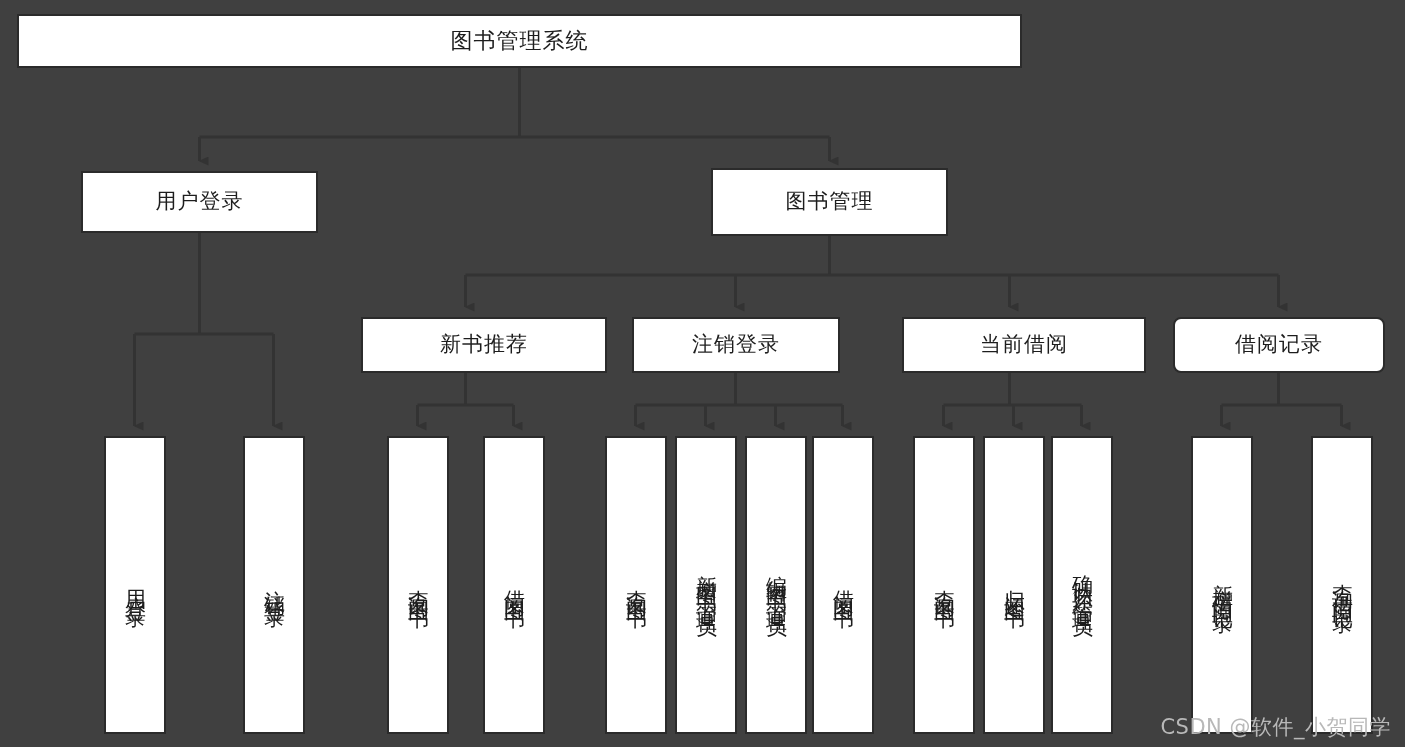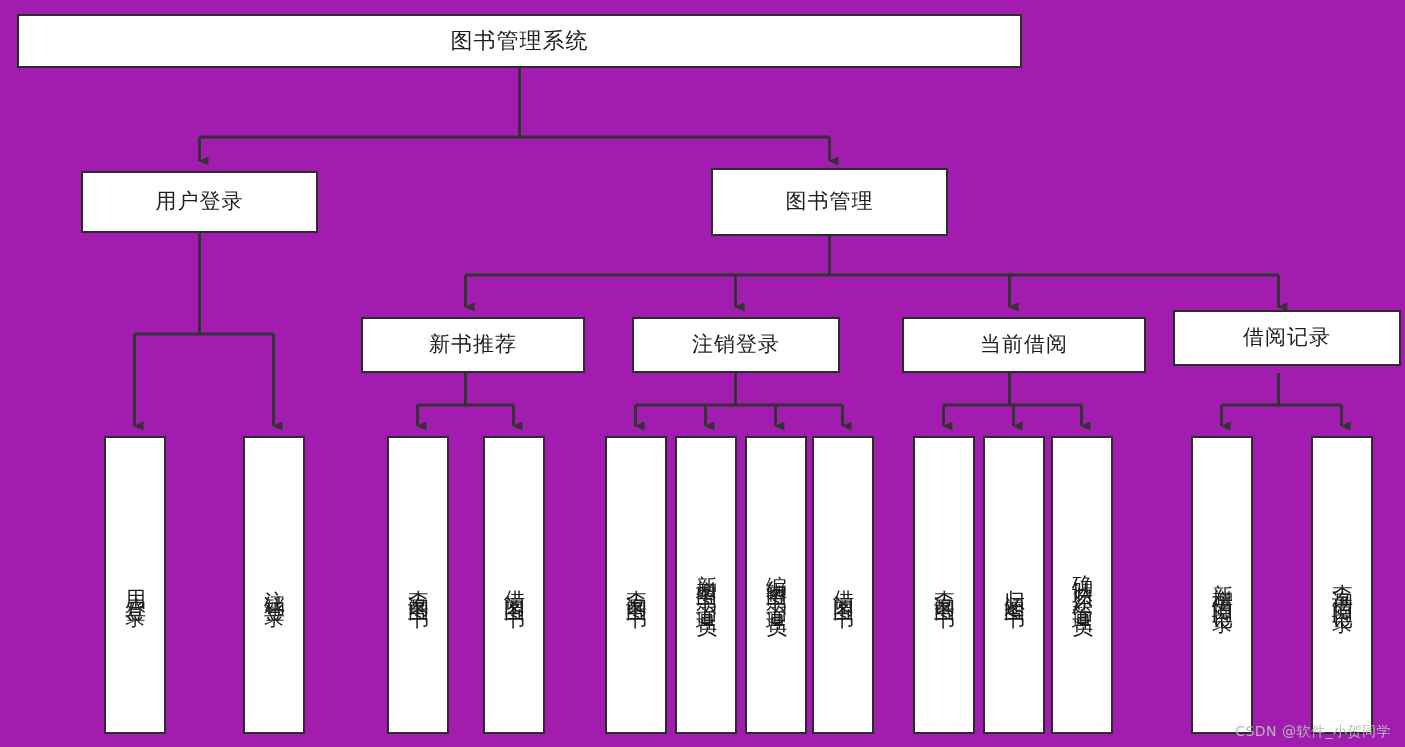--- a/index.html
+++ b/index.html
@@ -8,21 +8,21 @@
     padding: 0;
     background: #ffffff;
   }
   body {
     font-family: "DejaVu Sans", "Liberation Sans", sans-serif;
   }
   #diagram-canvas {
     position: relative;
     width: 1405px;
     height: 747px;
-    background: #a21caf;
+    background: #404040;
     overflow: hidden;
   }
   #edge-layer {
     position: absolute;
     left: 0;
     top: 0;
     width: 1405px;
     height: 747px;
     pointer-events: none;
   }
@@ -56,21 +56,21 @@
     white-space: nowrap;
     text-align: center;
   }
   .node-v > span {
     display: inline-block;
   }
   #watermark {
     position: absolute;
     right: 14px;
     bottom: 6px;
-    font-size: 14px;
+    font-size: 21px;
     color: #b8b8b8;
     letter-spacing: 0.5px;
     white-space: nowrap;
     user-select: none;
   }
 </style>
 </head>
 <body>
 
 <div id="diagram-canvas">
@@ -134,27 +134,27 @@
   <div class="node node-h" id="n-l2-1" style="left: 711px; top: 168px; width: 237px; height: 68px;">图书管理</div>
 
   <div class="node node-v" id="n-l2-0-leaf-0" style="left: 104px; top: 436px; width: 62px; height: 298px;">
       <span>用户登录</span>
     </div>
 
   <div class="node node-v" id="n-l2-0-leaf-1" style="left: 243px; top: 436px; width: 62px; height: 298px;">
       <span>注销登录</span>
     </div>
 
-  <div class="node node-h" id="n-l3-0" style="left: 361px; top: 317px; width: 224px; height: 56px;">新书推荐</div>
+  <div class="node node-h" id="n-l3-0" style="left: 361px; top: 317px; width: 246px; height: 56px;">新书推荐</div>
 
   <div class="node node-h" id="n-l3-1" style="left: 632px; top: 317px; width: 208px; height: 56px;">注销登录</div>
 
   <div class="node node-h" id="n-l3-2" style="left: 902px; top: 317px; width: 244px; height: 56px;">当前借阅</div>
 
-  <div class="node node-h" id="n-l3-3" style="left: 1173px; top: 310px; width: 228px; height: 56px;">借阅记录</div>
+  <div class="node node-h" id="n-l3-3" style="left: 1173px; top: 317px; width: 212px; height: 56px; border-radius: 8px;">借阅记录</div>
 
   <div class="node node-v" id="n-l3-0-leaf-0" style="left: 387px; top: 436px; width: 62px; height: 298px;">
       <span>查询图书</span>
     </div>
 
   <div class="node node-v" id="n-l3-0-leaf-1" style="left: 483px; top: 436px; width: 62px; height: 298px;">
       <span>借阅图书</span>
     </div>
 
   <div class="node node-v" id="n-l3-1-leaf-0" style="left: 605px; top: 436px; width: 62px; height: 298px;">

